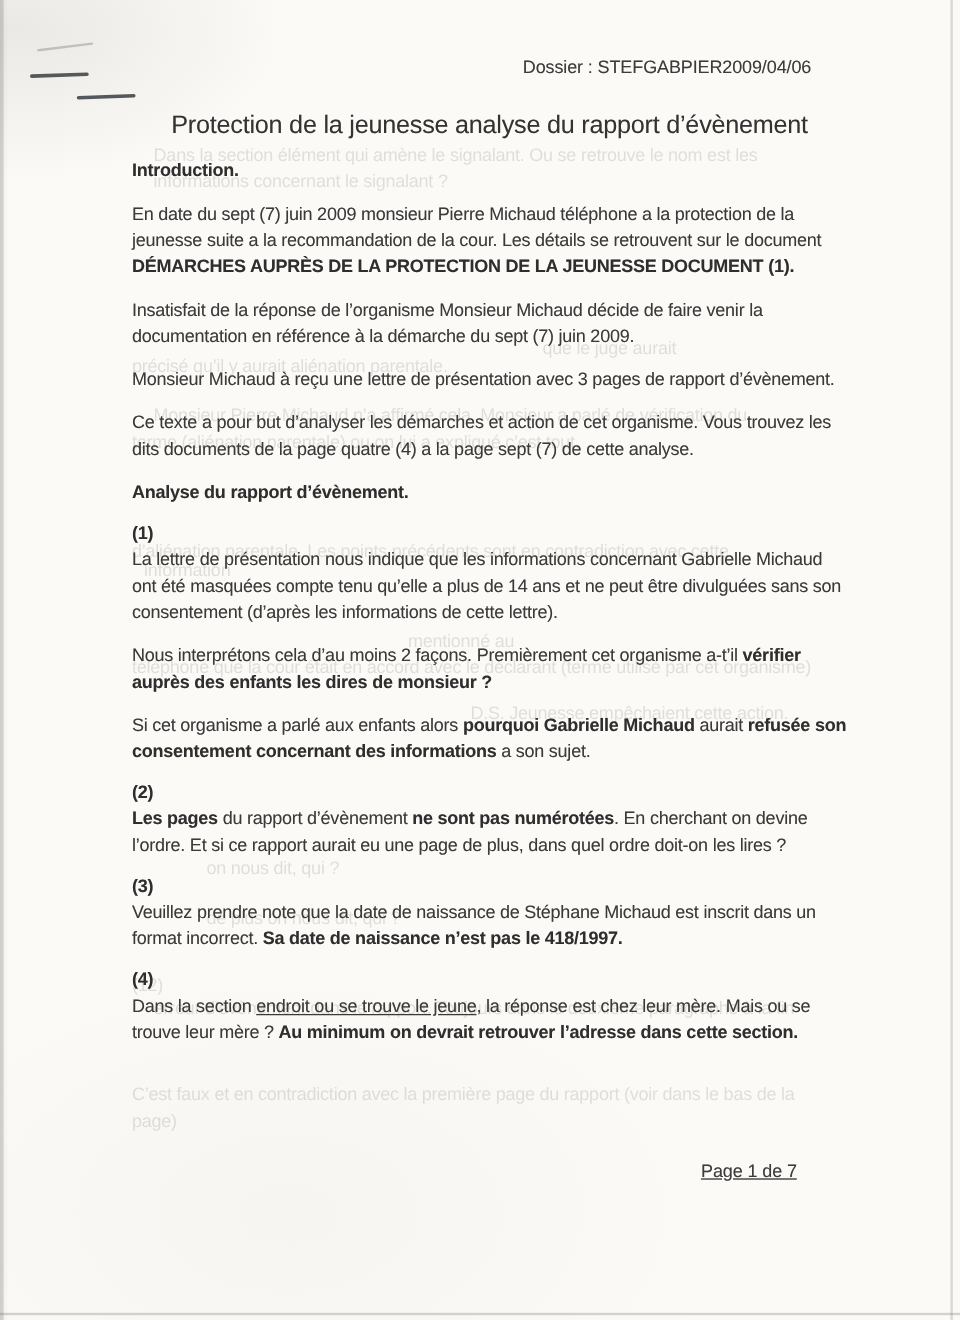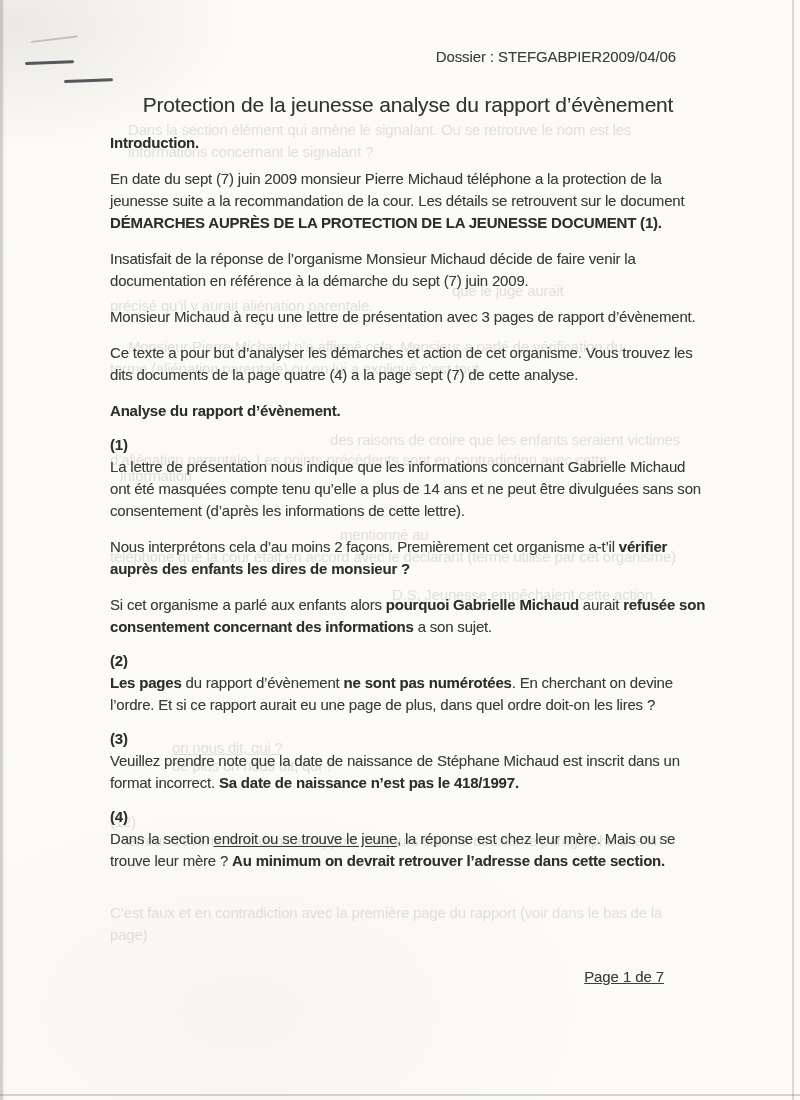--- a/index.html
+++ b/index.html
@@ -78,27 +78,26 @@
       <div class="pen" style="top: 62px; left: 25px; width: 49px; height: 3px; background: rgb(67, 70, 75); opacity: 0.9; transform: rotate(-2deg);"></div>
       <div class="pen" style="top: 80px; left: 64px; width: 49px; height: 3px; background: rgb(67, 70, 75); opacity: 0.9; transform: rotate(-2deg);"></div>
     </div>
   <div class="ghost-layer">
       <div class="ghost" style="top: 120px; left: 128px;">Dans la section élément qui amène le signalant. Ou se retrouve le nom est les</div>
       <div class="ghost" style="top: 142px; left: 128px;">informations concernant le signalant ?</div>
       <div class="ghost" style="top: 281px; left: 452px;">que le juge aurait</div>
       <div class="ghost" style="top: 296px; left: 110px;">précisé qu’il y aurait aliénation parentale.</div>
       <div class="ghost" style="top: 337px; left: 128px;">Monsieur Pierre Michaud n’a affirmé cela. Monsieur a parlé de vérification du</div>
       <div class="ghost" style="top: 359px; left: 110px;">terme (aliénation parentale) ou on lui a expliqué c’est tout.</div>
-      <div class="ghost" style="top: 430px; left: 330px;">des raisons de croire que les enfants seraient victimes</div>
       <div class="ghost" style="top: 450px; left: 110px;">d’aliénation parentale. Les points précédents sont en contradiction avec cette</div>
       <div class="ghost" style="top: 466px; left: 120px;">information</div>
       <div class="ghost" style="top: 525px; left: 340px;">mentionné au</div>
       <div class="ghost" style="top: 547px; left: 110px;">téléphone que la cour était en accord avec le déclarant (terme utilisé par cet organisme)</div>
       <div class="ghost" style="top: 585px; left: 392px;">D.S. Jeunesse empêchaient cette action.</div>
-      <div class="ghost" style="top: 738px; left: 172px; text-decoration: underline;">on nous dit, qui ?</div>
+      <div class="ghost" style="top: 714px; left: 172px;">on nous dit, qui ?</div>
       <div class="ghost" style="top: 756px; left: 172px;">de plus on nous dit, qui ?</div>
       <div class="ghost" style="top: 812px; left: 110px;">(12)</div>
       <div class="ghost" style="top: 831px; left: 128px;">erreur d’évènement dans le rapport. Toujours dans le deuxième paragraphe à la fin</div>
       <div class="ghost" style="top: 903px; left: 110px;">C’est faux et en contradiction avec la première page du rapport (voir dans le bas de la</div>
       <div class="ghost" style="top: 925px; left: 110px;">page)</div>
     </div>
 
   <div class="dossier">Dossier : STEFGABPIER2009/04/06</div>
 
   <div class="content">

